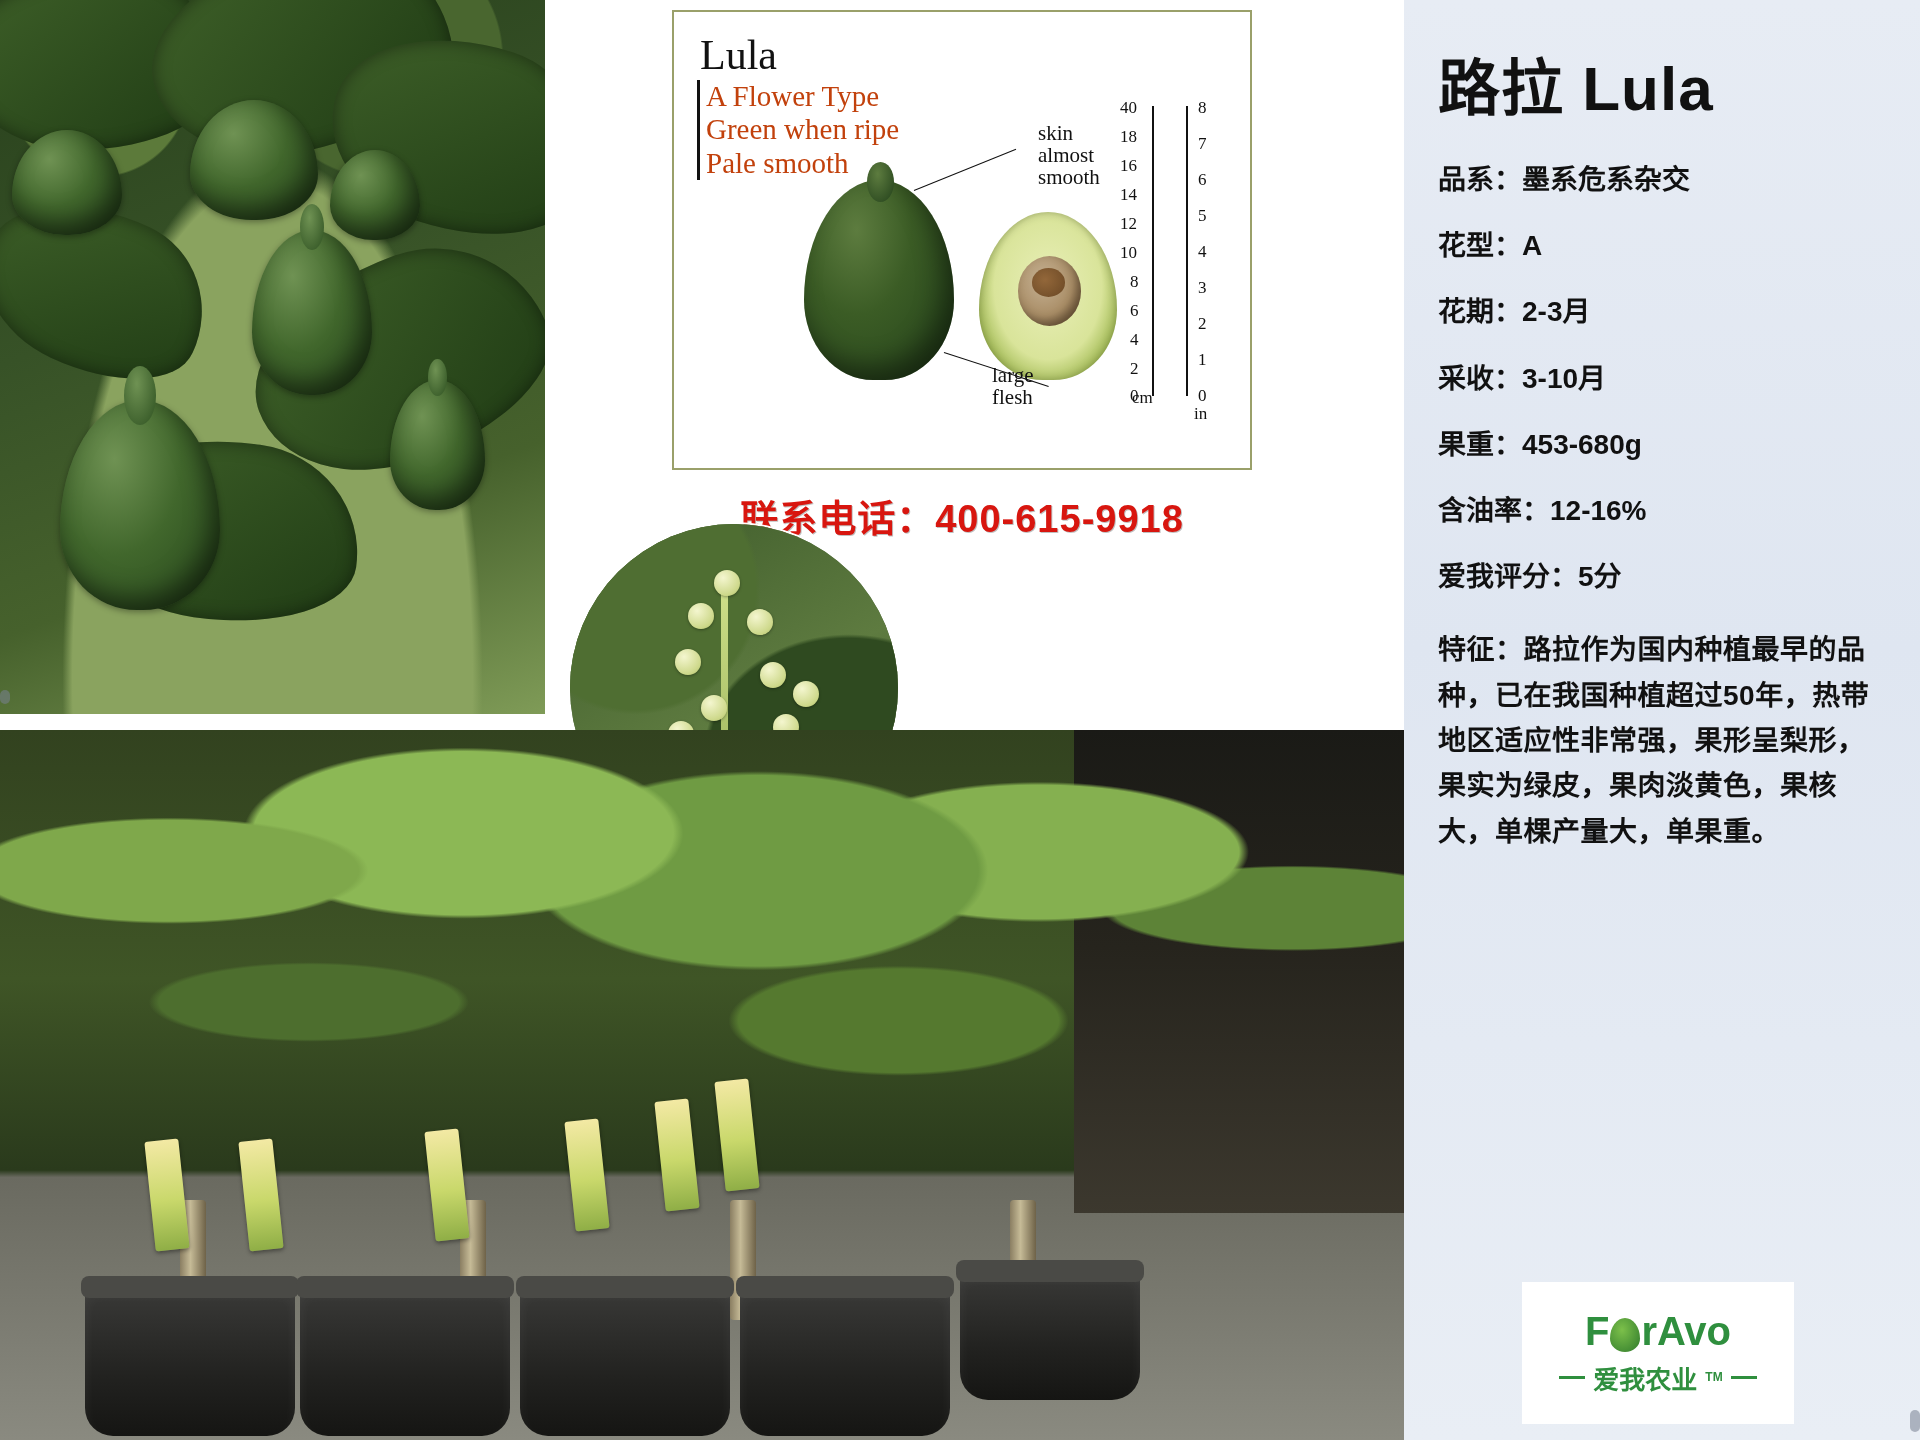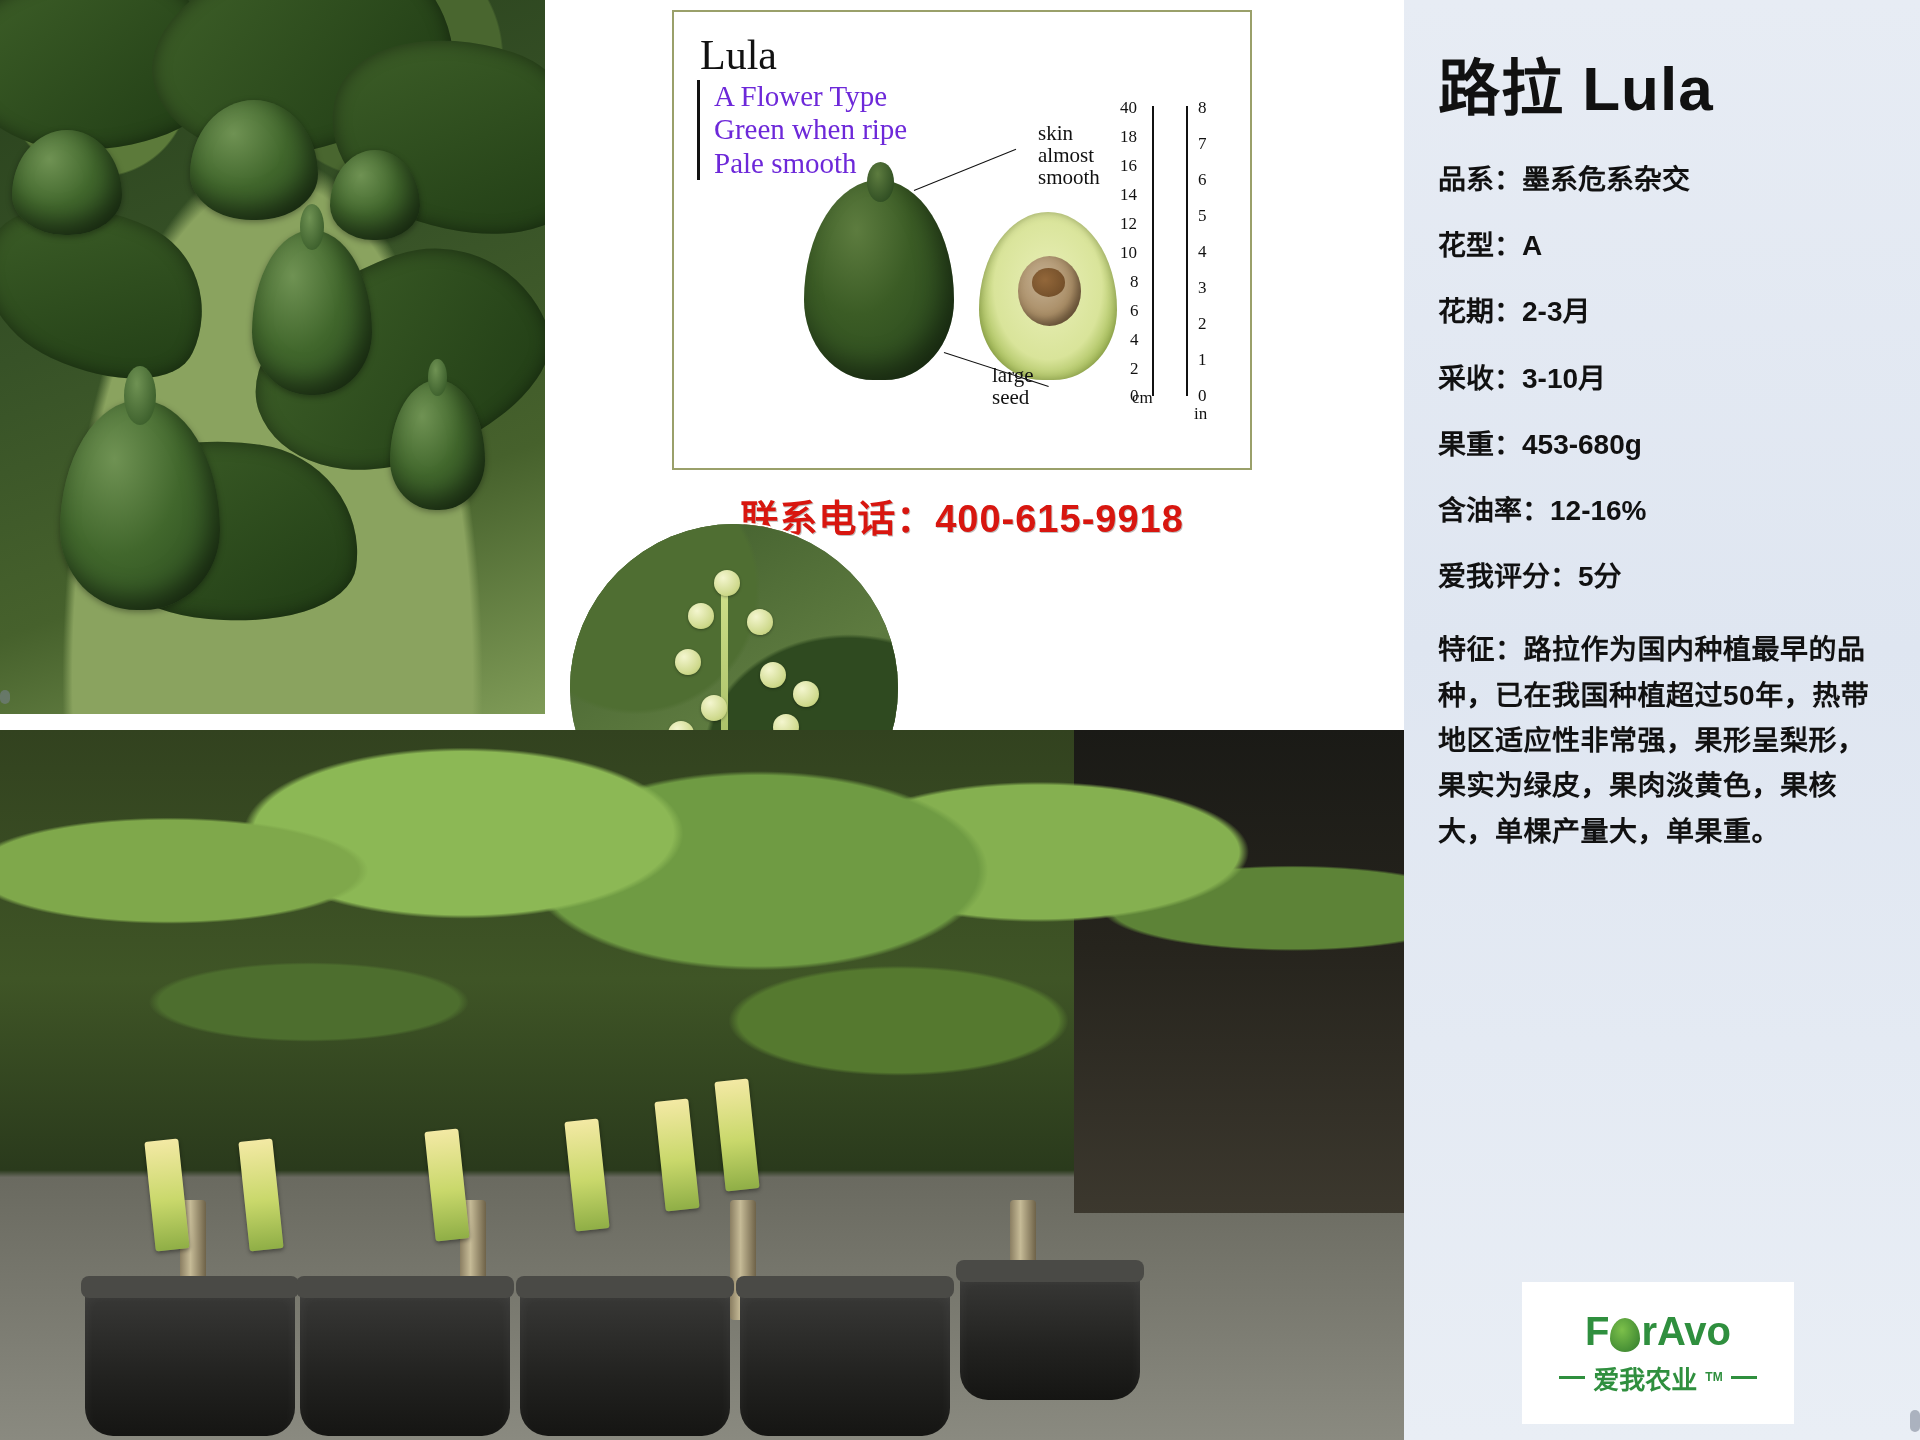--- a/index.html
+++ b/index.html
@@ -81,24 +81,24 @@
   .idcard .title {
     font-family: "Liberation Serif", serif;
     font-size: 42px;
     color: #111;
     line-height: 1;
     margin-bottom: 4px;
   }
   .idcard .sub {
     font-family: "Liberation Serif", serif;
     font-size: 29px;
-    color: #6d28d9;
+    color: #c2410c;
     line-height: 1.15;
     border-left: 3px solid #111;
-    padding-left: 14px;
+    padding-left: 6px;
     margin-left: -3px;
   }
   .idcard .sub span { display:block; }
 
   .fruit-art {
     position: absolute;
     left: 120px; top: 150px;
     width: 330px; height: 250px;
   }
   .whole-fruit {
@@ -397,21 +397,21 @@
         <div class="callout-line" style="left:150px;top:190px;width:110px;transform:rotate(18deg);"></div>
       </div>
 
       <div class="callout-txt" style="left:364px;top:110px;">
         <div>skin</div>
         <div>almost</div>
         <div>smooth</div>
       </div>
       <div class="callout-txt" style="left:318px;top:352px;">
         <div>large</div>
-        <div>seed</div>
+        <div>flesh</div>
       </div>
 
       <div class="ruler">
         <div class="bar"></div>
         <div class="bar2"></div>
         <div class="tick" style="left:6px;top:0px;">40</div>
         <div class="tick" style="left:6px;top:29px;">18</div>
         <div class="tick" style="left:6px;top:58px;">16</div>
         <div class="tick" style="left:6px;top:87px;">14</div>
         <div class="tick" style="left:6px;top:116px;">12</div>

